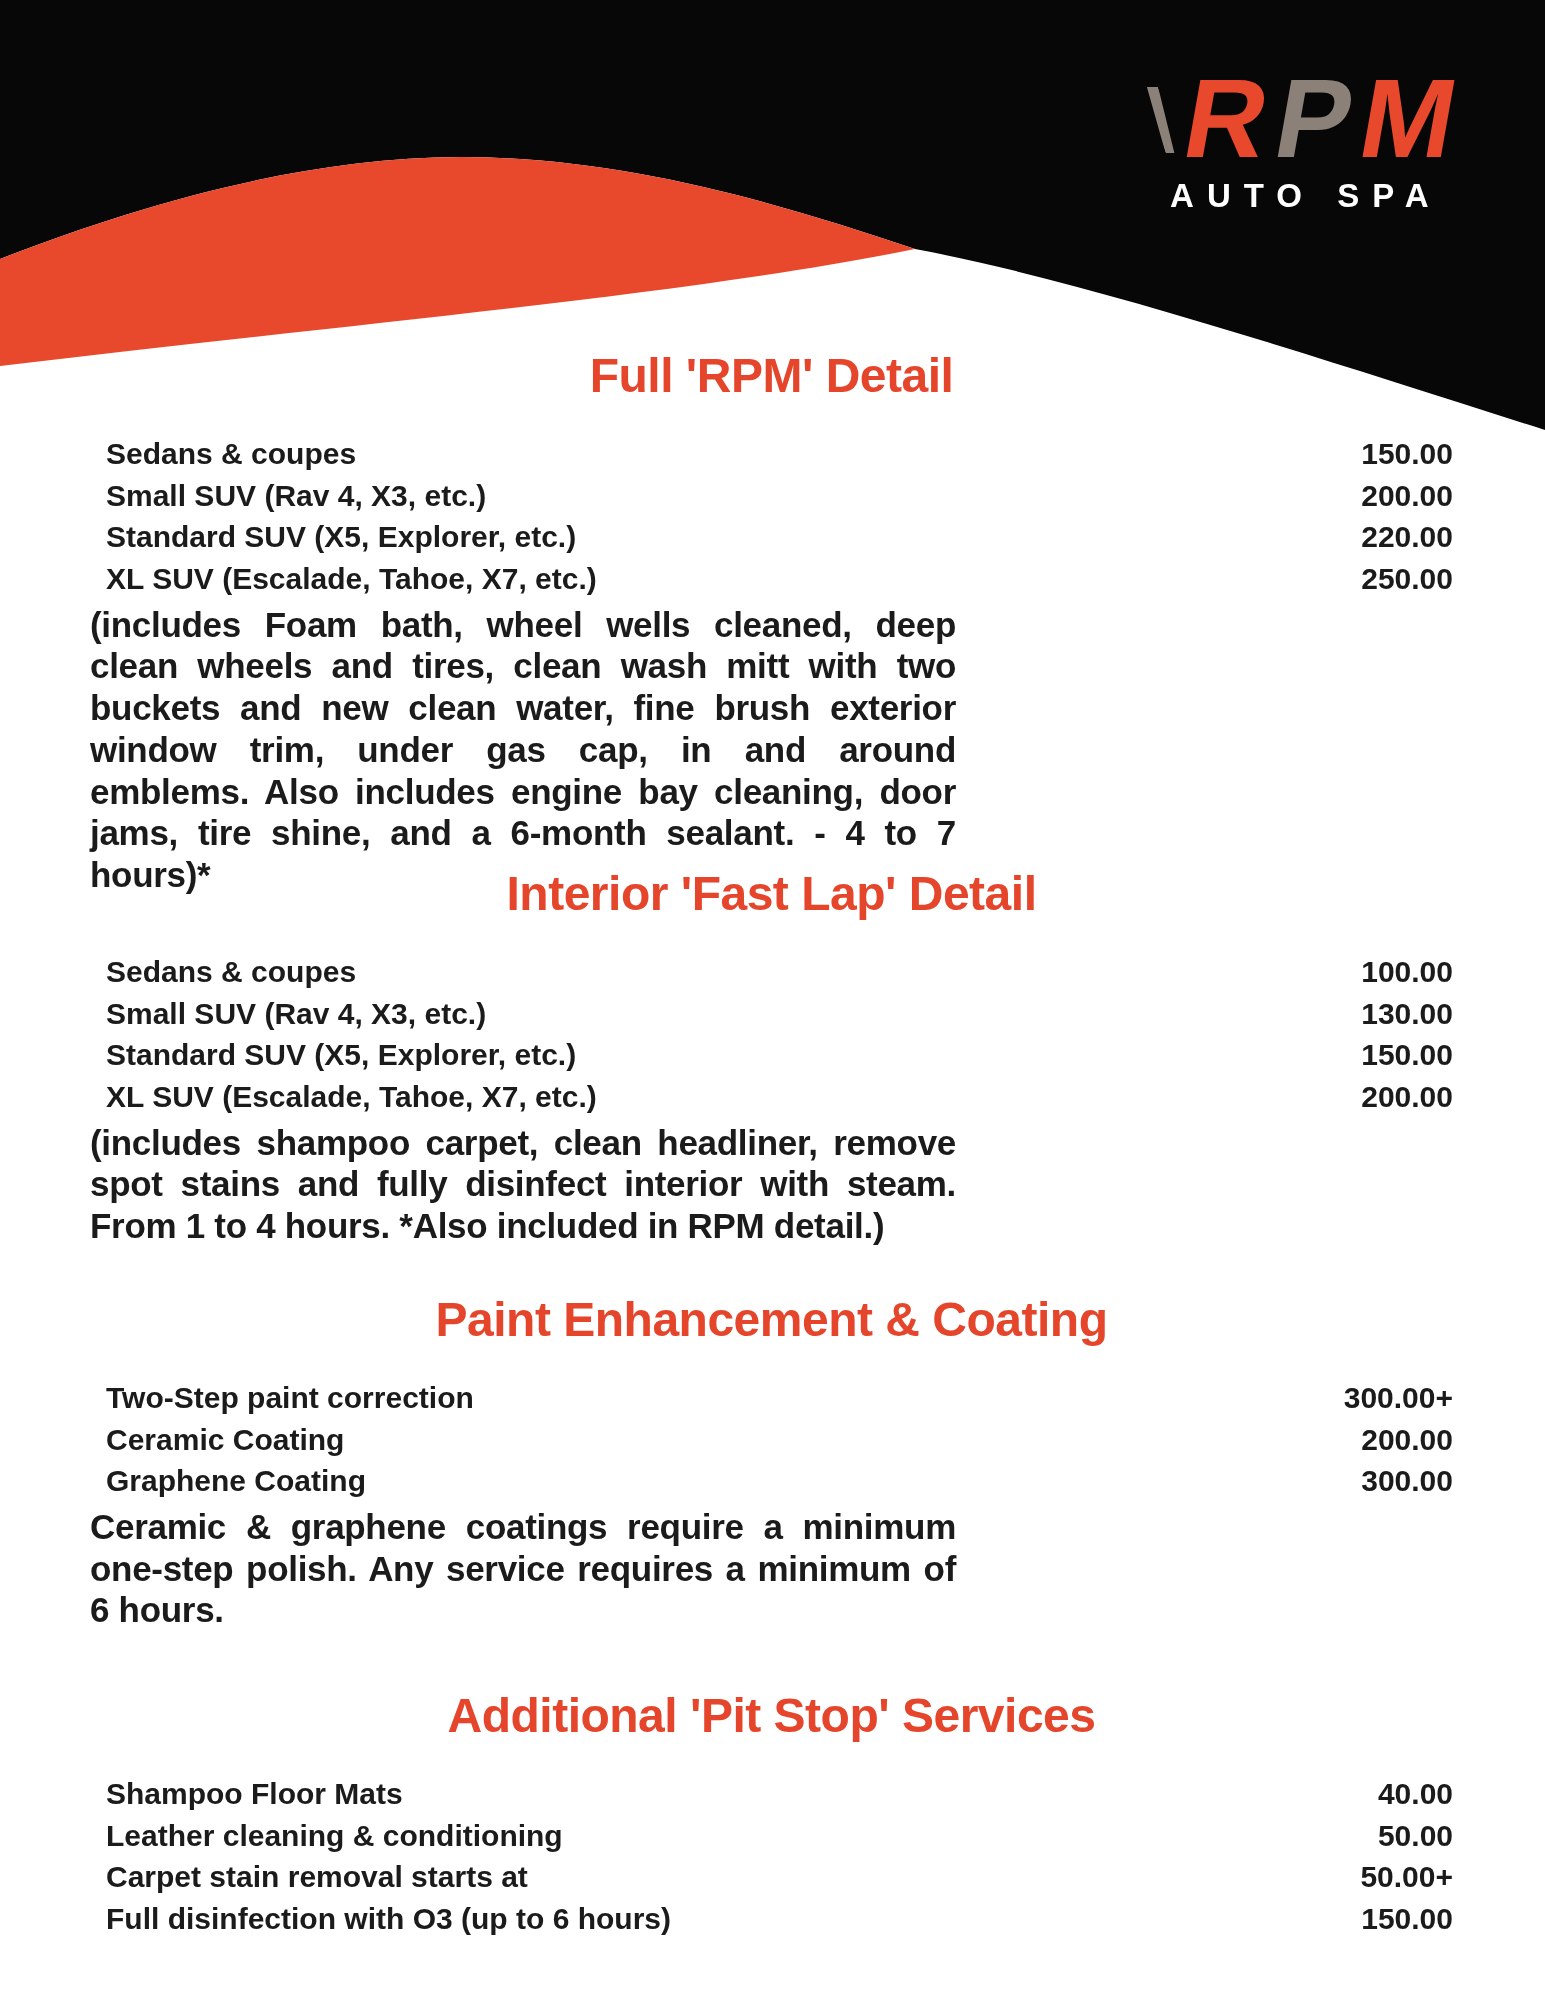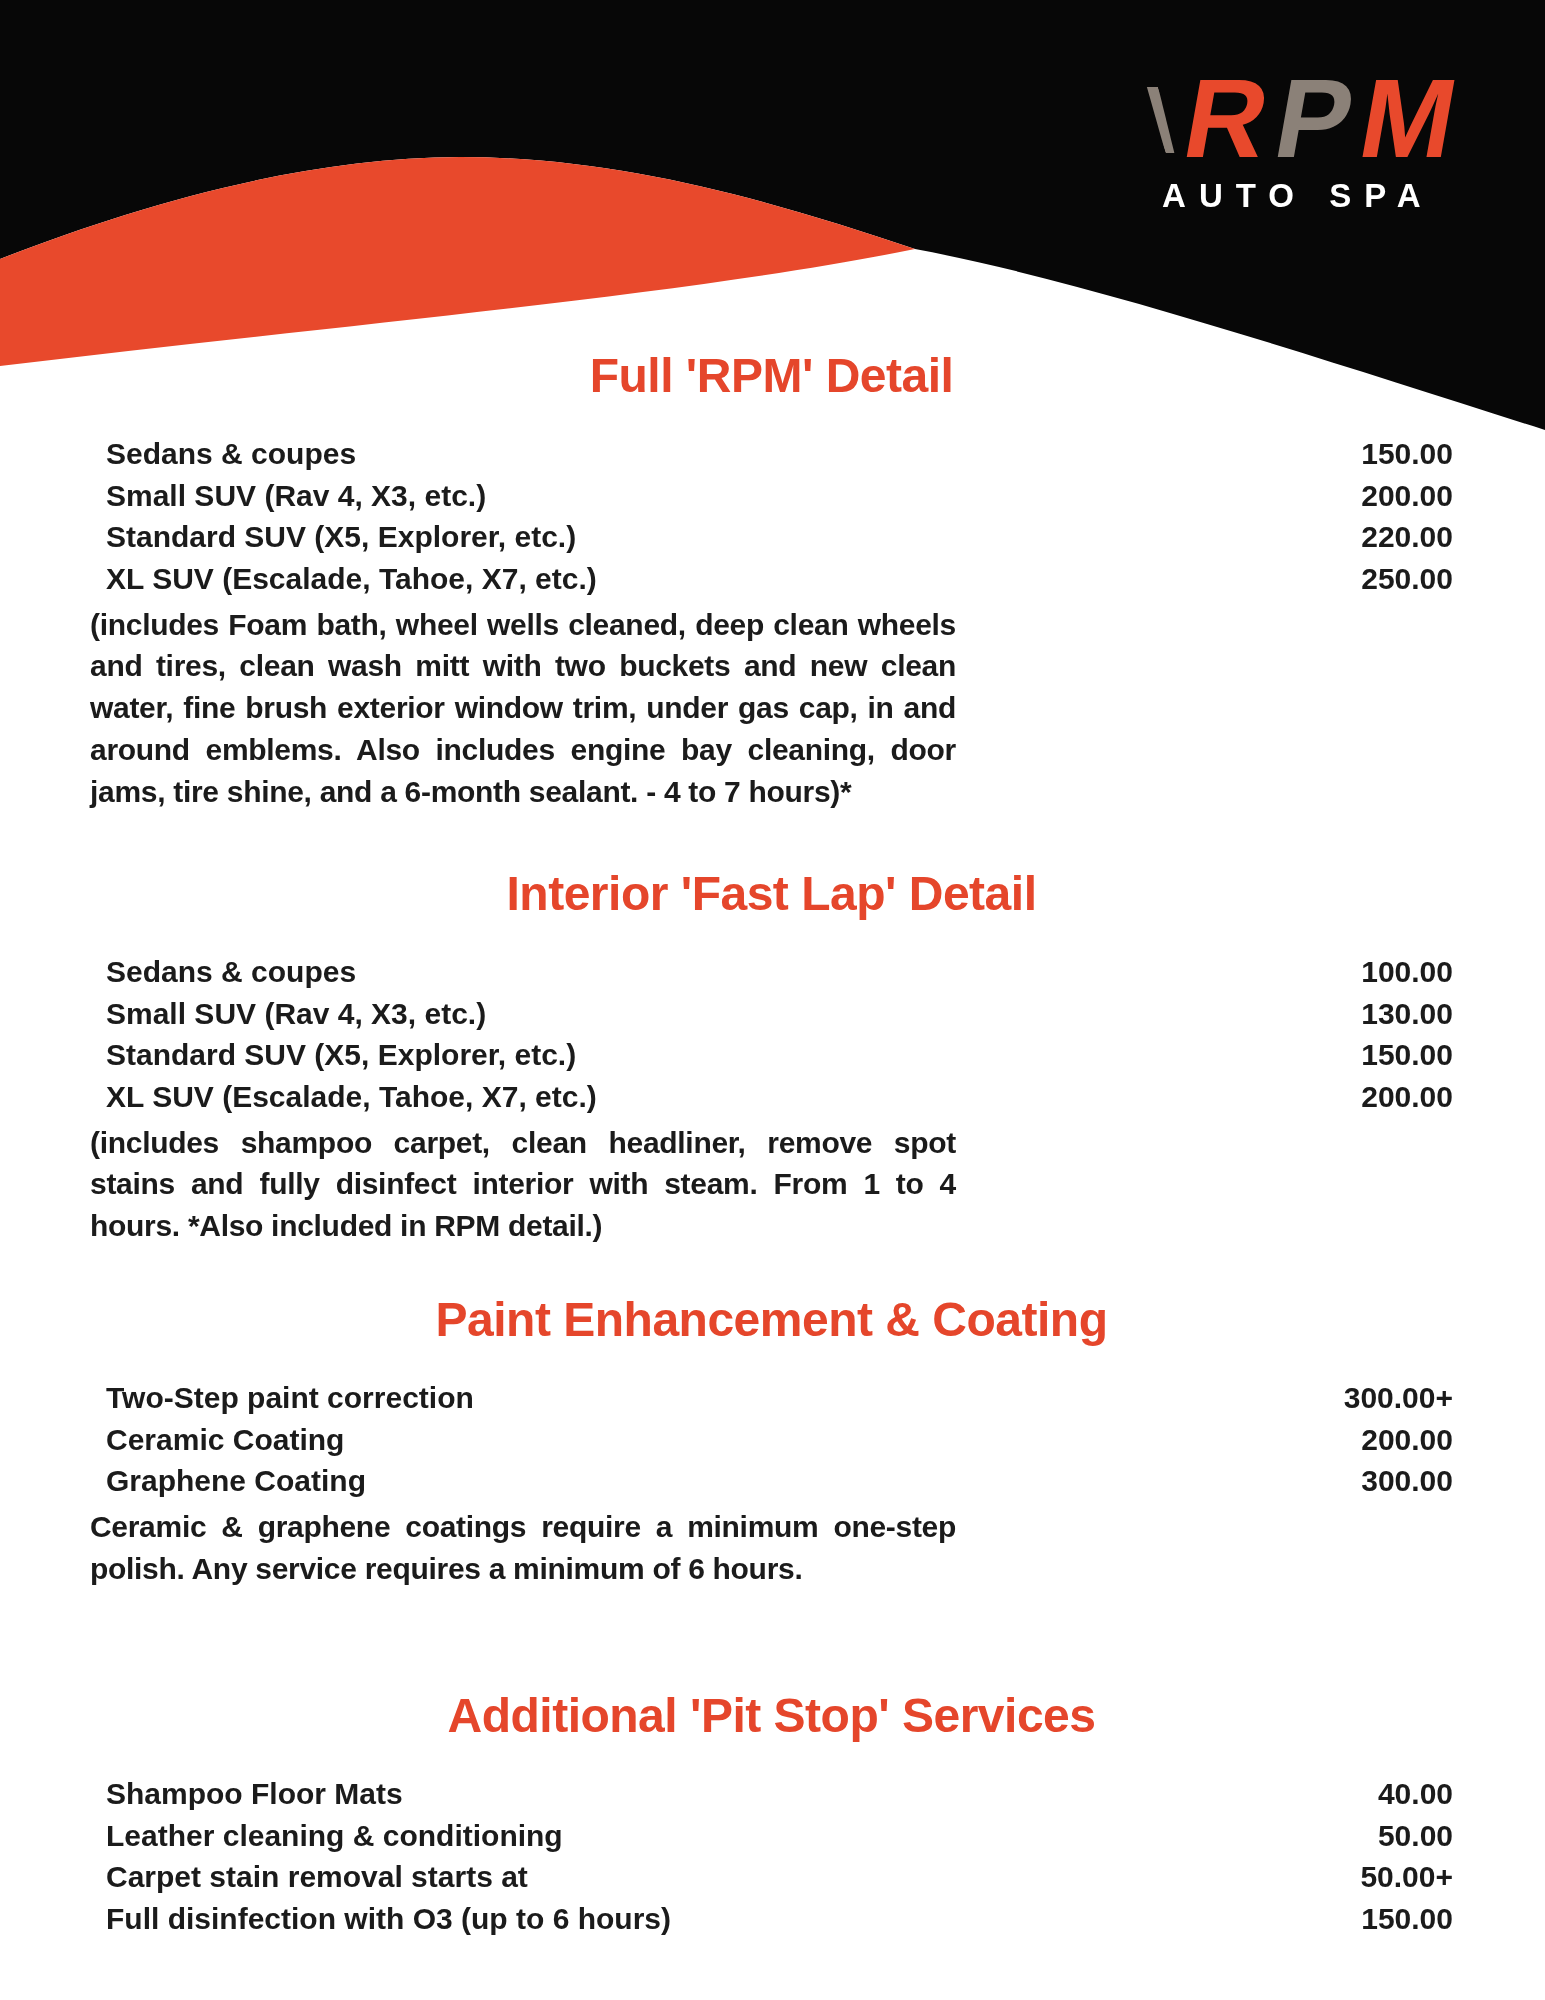--- a/index.html
+++ b/index.html
@@ -37,21 +37,21 @@
     width:16px;height:66px;
     margin:24px 16px 0 0;
     background:var(--logo-gray);
     transform:skewX(28deg);
     clip-path:polygon(30% 0,100% 0,55% 100%,0 100%);
   }
   .logo-letter{display:block;}
   .tone-orange{color:var(--brand-orange);}
   .tone-gray{color:var(--logo-gray);}
   .logo-tagline{
-    margin:2px 0 0 8px;
+    margin:2px 0 0 16px;
     color:#fff;
     font-size:33px;font-weight:bold;
     letter-spacing:13px;
     white-space:nowrap;
   }
 
   
   .menu-section{position:absolute;left:90px;right:92px;}
   .section-title{
     margin:16px;text-align:center;
@@ -61,21 +61,21 @@
   }
   .rows{margin-top:37px;margin-left:16px;}
   .row{
     display:flex;justify-content:space-between;align-items:baseline;
     height:41.7px;
     font-size:30px;font-weight:bold;color:var(--ink);
   }
   .row .price{text-align:center;white-space:nowrap;}
   .section-desc{
     margin:0;width:866px;
-    font-size:30px;line-height:41.7px;
+    font-size:35px;line-height:41.7px;
     font-weight:bold;letter-spacing:-0.3px;
     text-align:justify;
     color:var(--ink);
   }
 </style>
 </head>
 <body>
 
 <svg class="header-svg" width="1545" height="470" viewBox="0 0 1545 470" aria-hidden="true">
   <path class="hdr-black" d="M0,0 H1545 V430 C1310,355 1085,281 915,249 C770,200 620,157 460,157 C300,157 130,208 0,259 Z"></path>

